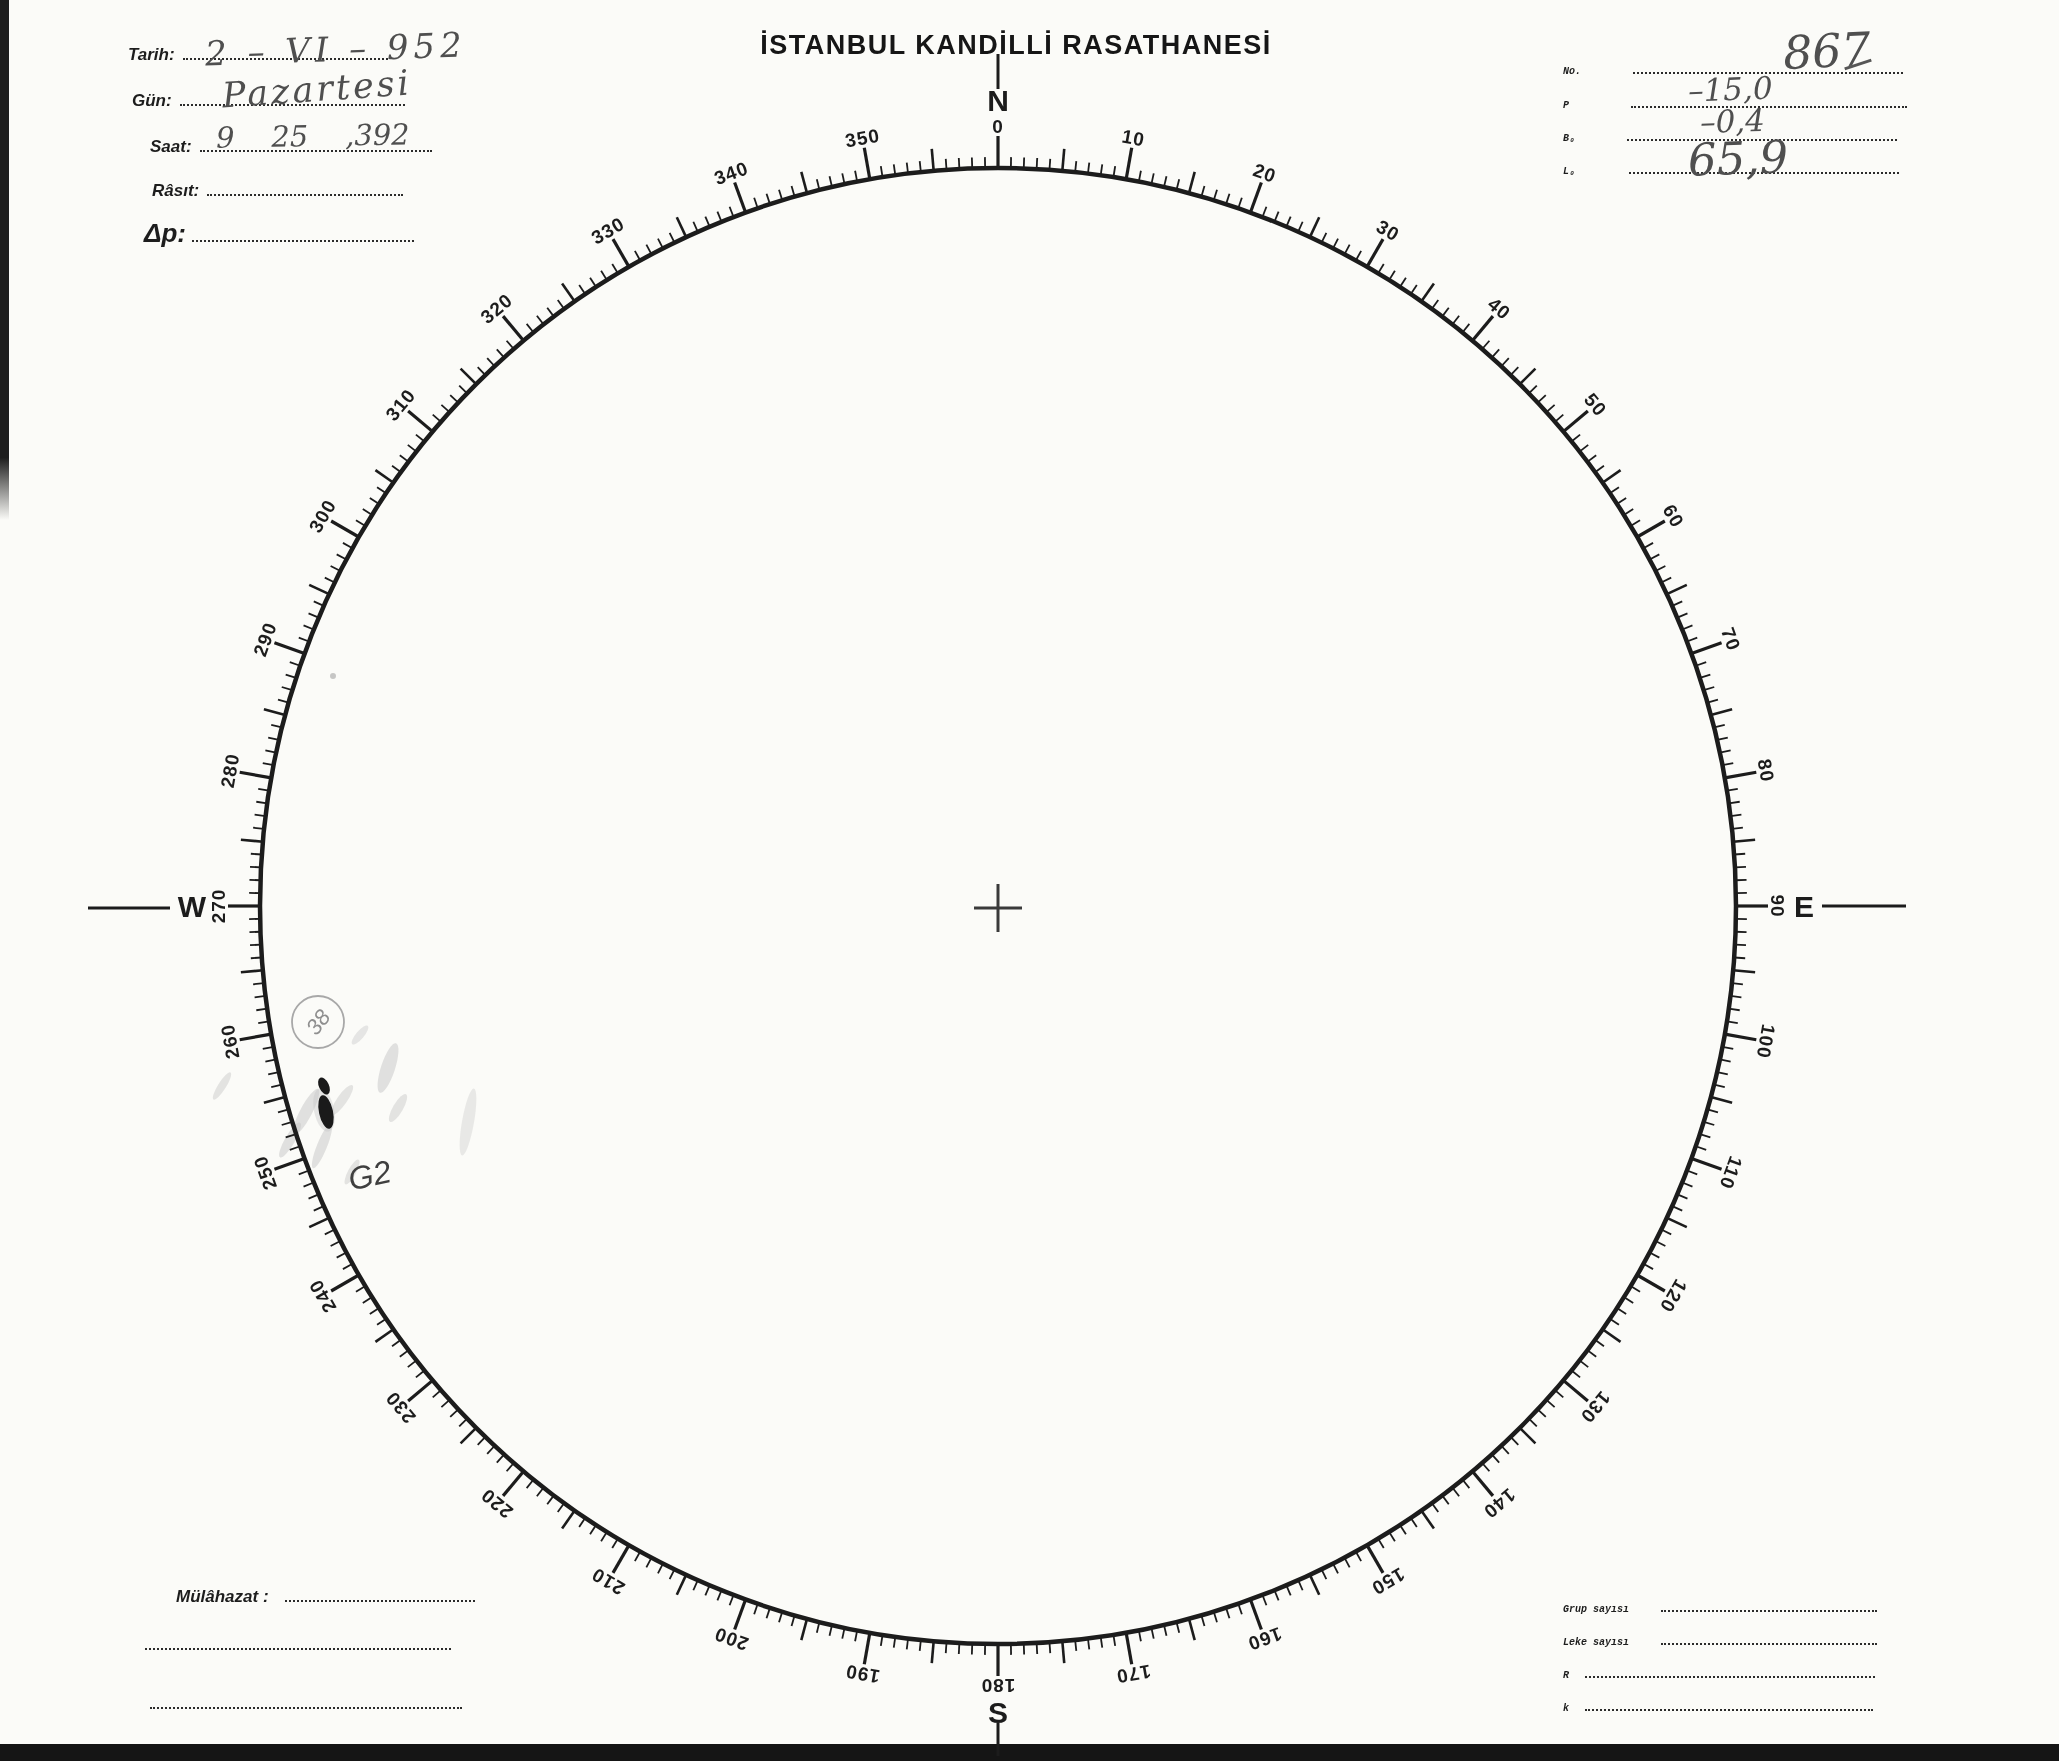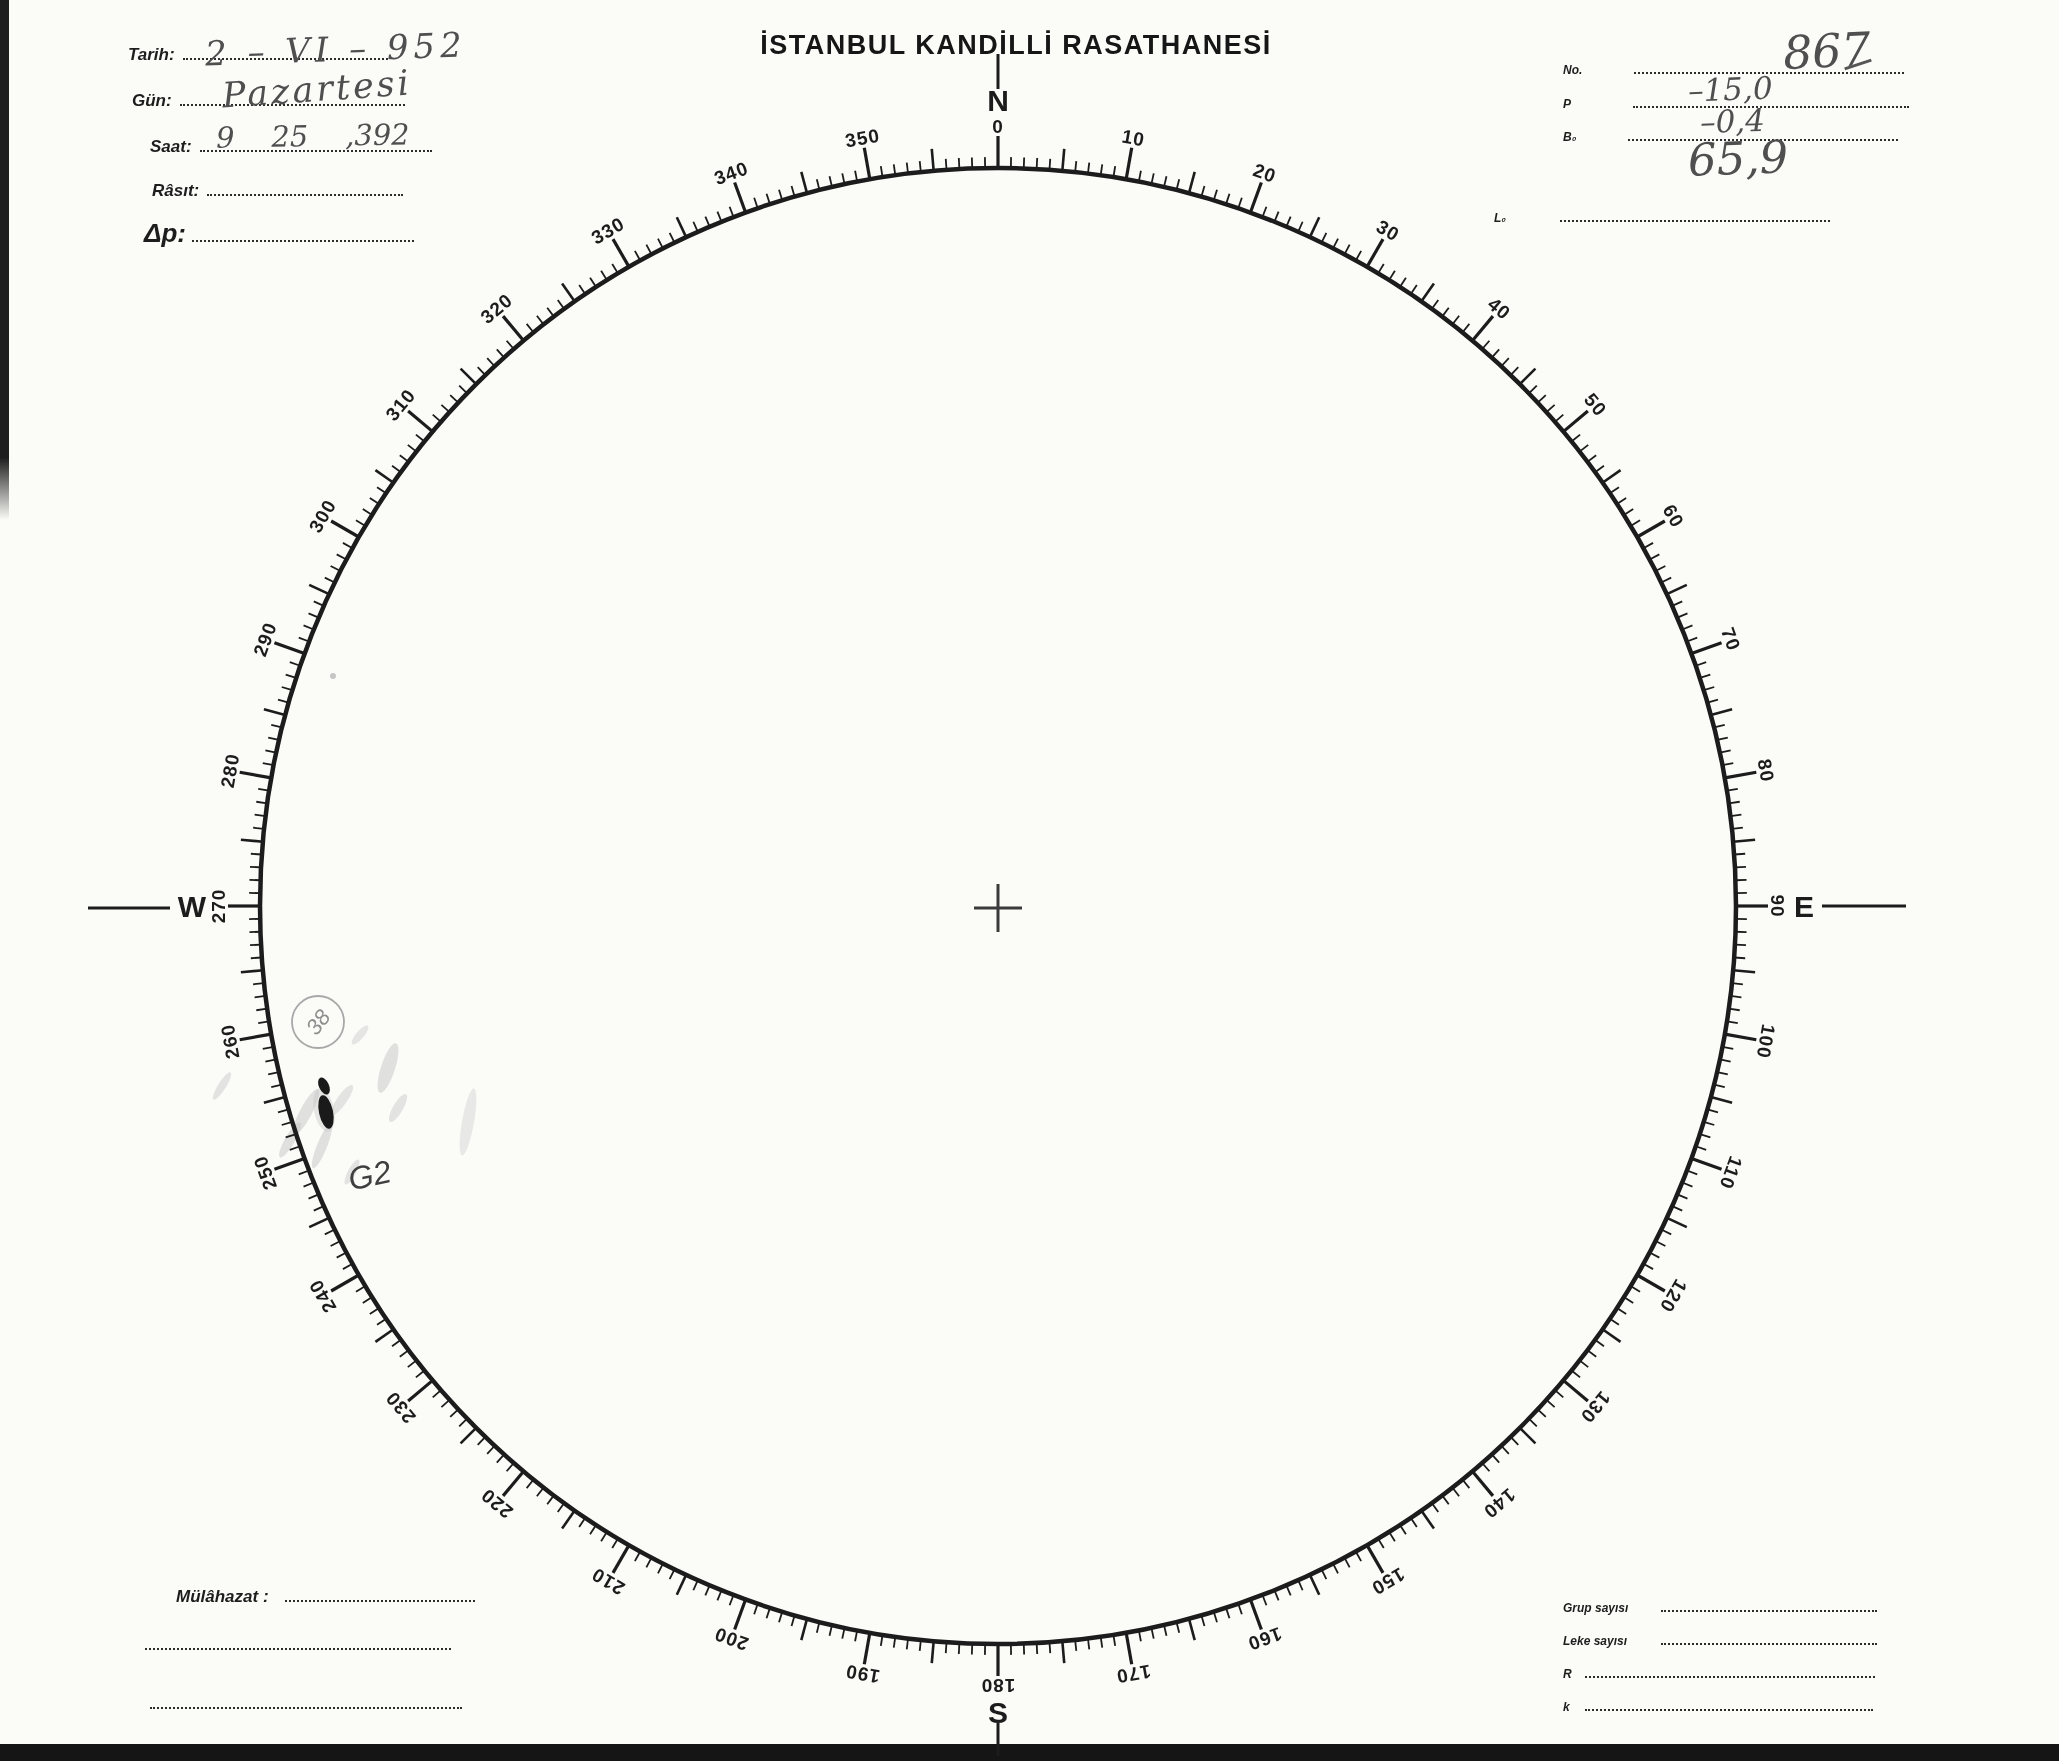--- a/index.html
+++ b/index.html
@@ -26,25 +26,25 @@
 
   .frow{position:absolute;white-space:nowrap;font-size:17px;}
   
   #f-tarih{left:128px;top:44px;}   #f-tarih .dots{width:205px;margin-left:8px;}
   #f-gun{left:132px;top:90px;}     #f-gun .dots{width:225px;margin-left:8px;}
   #f-saat{left:150px;top:136px;}   #f-saat .dots{width:232px;margin-left:8px;}
   #f-rasit{left:152px;top:180px;}  #f-rasit .dots{width:196px;margin-left:8px;}
   #f-dp{left:144px;top:218px;font-size:26px;} #f-dp .dots{width:222px;margin-left:6px;}
 
   
-  .frow.right{font-size:12px;}
+  .frow.right{font-size:10px;font-family:Liberation Mono, monospace;}
   #f-no{left:1563px;top:58px;}  #f-no .dots{width:270px;margin-left:52px;}
   #f-p{left:1563px;top:92px;}   #f-p .dots{width:276px;margin-left:62px;}
   #f-b0{left:1563px;top:125px;} #f-b0 .dots{width:270px;margin-left:52px;}
-  #f-l0{left:1494px;top:158px;margin-top:48px;} #f-l0 .dots{width:270px;margin-left:54px;}
+  #f-l0{left:1563px;top:158px;} #f-l0 .dots{width:270px;margin-left:54px;}
 
   
   #f-mulahazat{left:145px;top:1586px;margin-left:31px;} #f-mulahazat .dots{width:190px;margin-left:16px;}
   #f-bl2{left:145px;top:1634px;} #f-bl2 .dots{width:306px;}
   #f-bl3{left:150px;top:1693px;} #f-bl3 .dots{width:312px;}
 
   
   #f-grup{left:1563px;top:1596px;} #f-grup .lab{display:inline-block;width:98px;} #f-grup .dots{width:216px;}
   #f-leke{left:1563px;top:1629px;} #f-leke .lab{display:inline-block;width:98px;} #f-leke .dots{width:216px;}
   #f-r{left:1563px;top:1662px;}    #f-r .lab{display:inline-block;width:22px;}    #f-r .dots{width:290px;}

